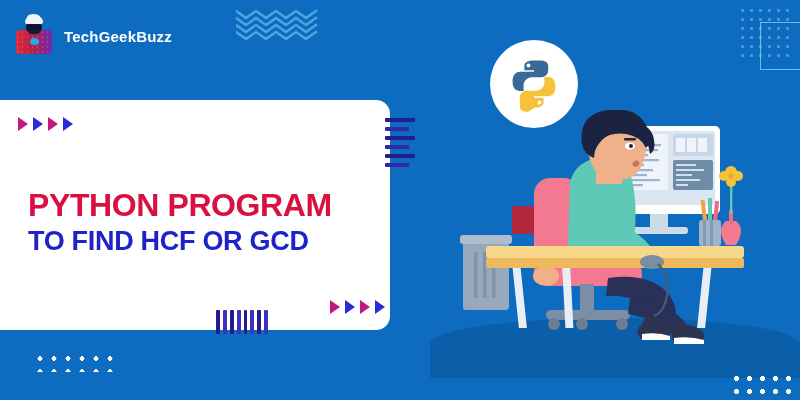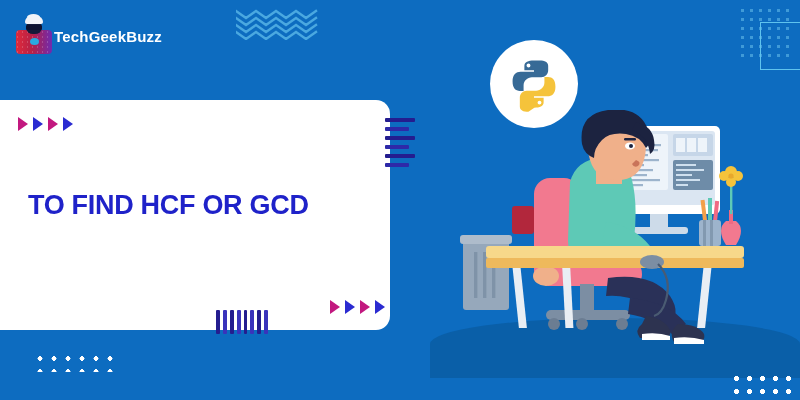--- a/index.html
+++ b/index.html
@@ -4,21 +4,21 @@
 <style>
   html,body{margin:0;padding:0;}
   body{
     width:800px;height:400px;overflow:hidden;
     font-family:"Liberation Sans", sans-serif;
     background:#0d6cc0;
   }
   .stage{position:relative;width:800px;height:400px;background:#0d6cc0;overflow:hidden;}
 
   
-  .brand{position:absolute;left:14px;top:16px;display:flex;align-items:center;z-index:40;}
+  .brand{position:absolute;left:14px;top:16px;display:flex;align-items:center;gap:10px;z-index:40;}
   .brand-mark{position:relative;width:40px;height:40px;}
   .bm-base{position:absolute;left:2px;top:14px;width:36px;height:24px;border-radius:4px;
     background:linear-gradient(90deg,#e02a3c 0%,#b52046 45%,#6f2bb0 100%);}
   .bm-base:after{content:"";position:absolute;inset:0;border-radius:4px;
     background:radial-gradient(circle at 30% 40%, rgba(255,255,255,.18) 0 1px, transparent 1px) 0 0/5px 5px;}
   .bm-head{position:absolute;left:12px;top:4px;width:16px;height:14px;border-radius:50% 50% 45% 45%;background:#131a3a;}
   .bm-hat{position:absolute;left:11px;top:0px;width:18px;height:8px;border-radius:9px 9px 3px 3px;background:#f2f4f8;}
   .bm-hat2{position:absolute;left:13px;top:-2px;width:13px;height:6px;border-radius:50%;background:#f2f4f8;}
   .bm-glass{position:absolute;left:12px;top:9px;width:16px;height:5px;background:#0d1230;border-radius:2px;}
   .bm-dot{position:absolute;left:16px;top:22px;width:9px;height:7px;border-radius:50%;background:#2aa9e0;}
@@ -249,20 +249,21 @@
   <div class="card"></div>
 
   <div class="chev chev-top">
     <span></span>
       <span class="b"></span>
       <span></span>
       <span class="b"></span>
   </div>
 
   <div class="title">
+    <h1>PYTHON PROGRAM</h1>
     <h2>TO FIND HCF OR GCD</h2>
   </div>
 
   <div class="chev chev-bot">
     <span></span>
       <span class="b"></span>
       <span></span>
       <span class="b"></span>
   </div>
 

